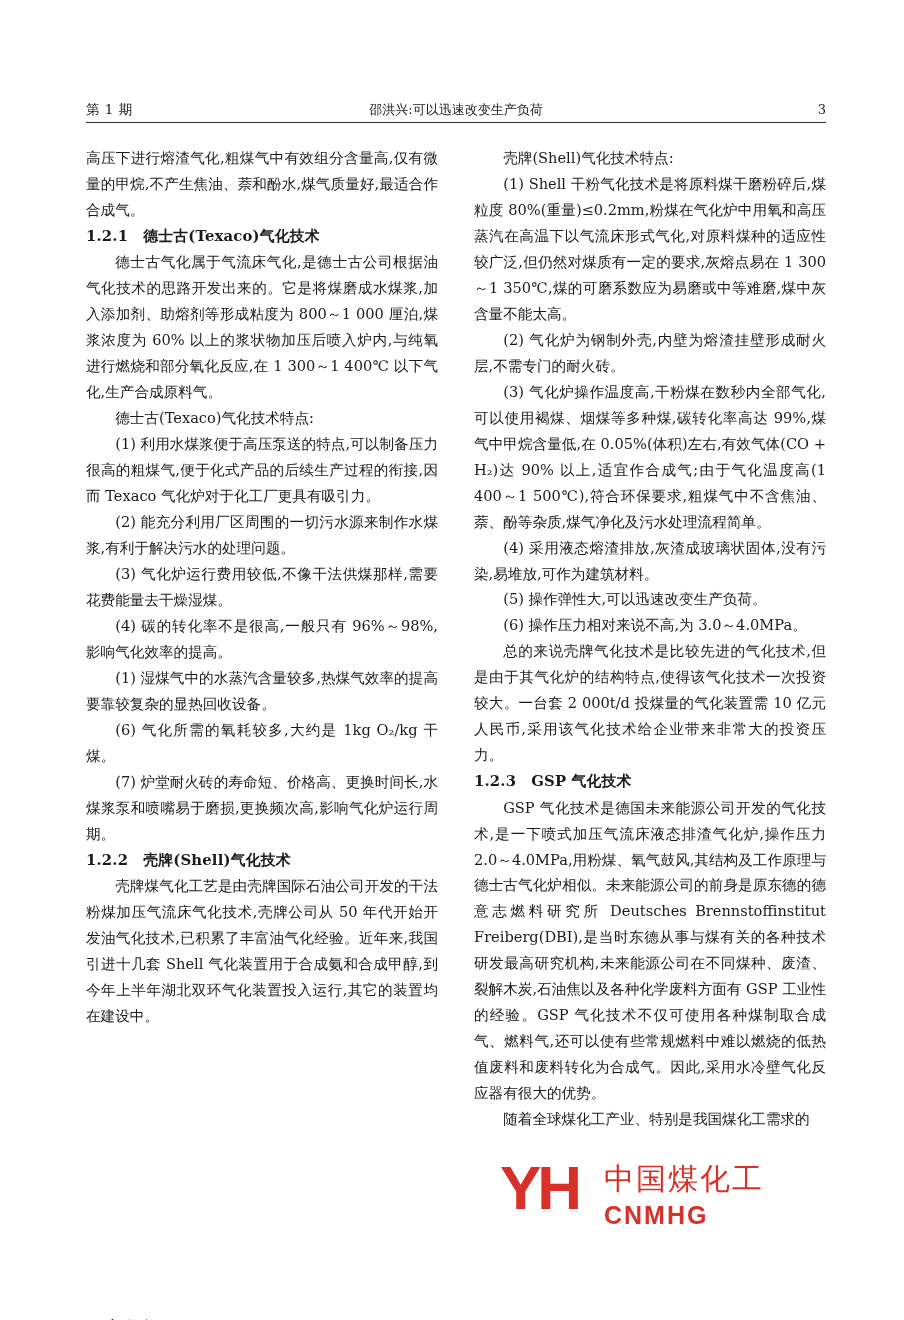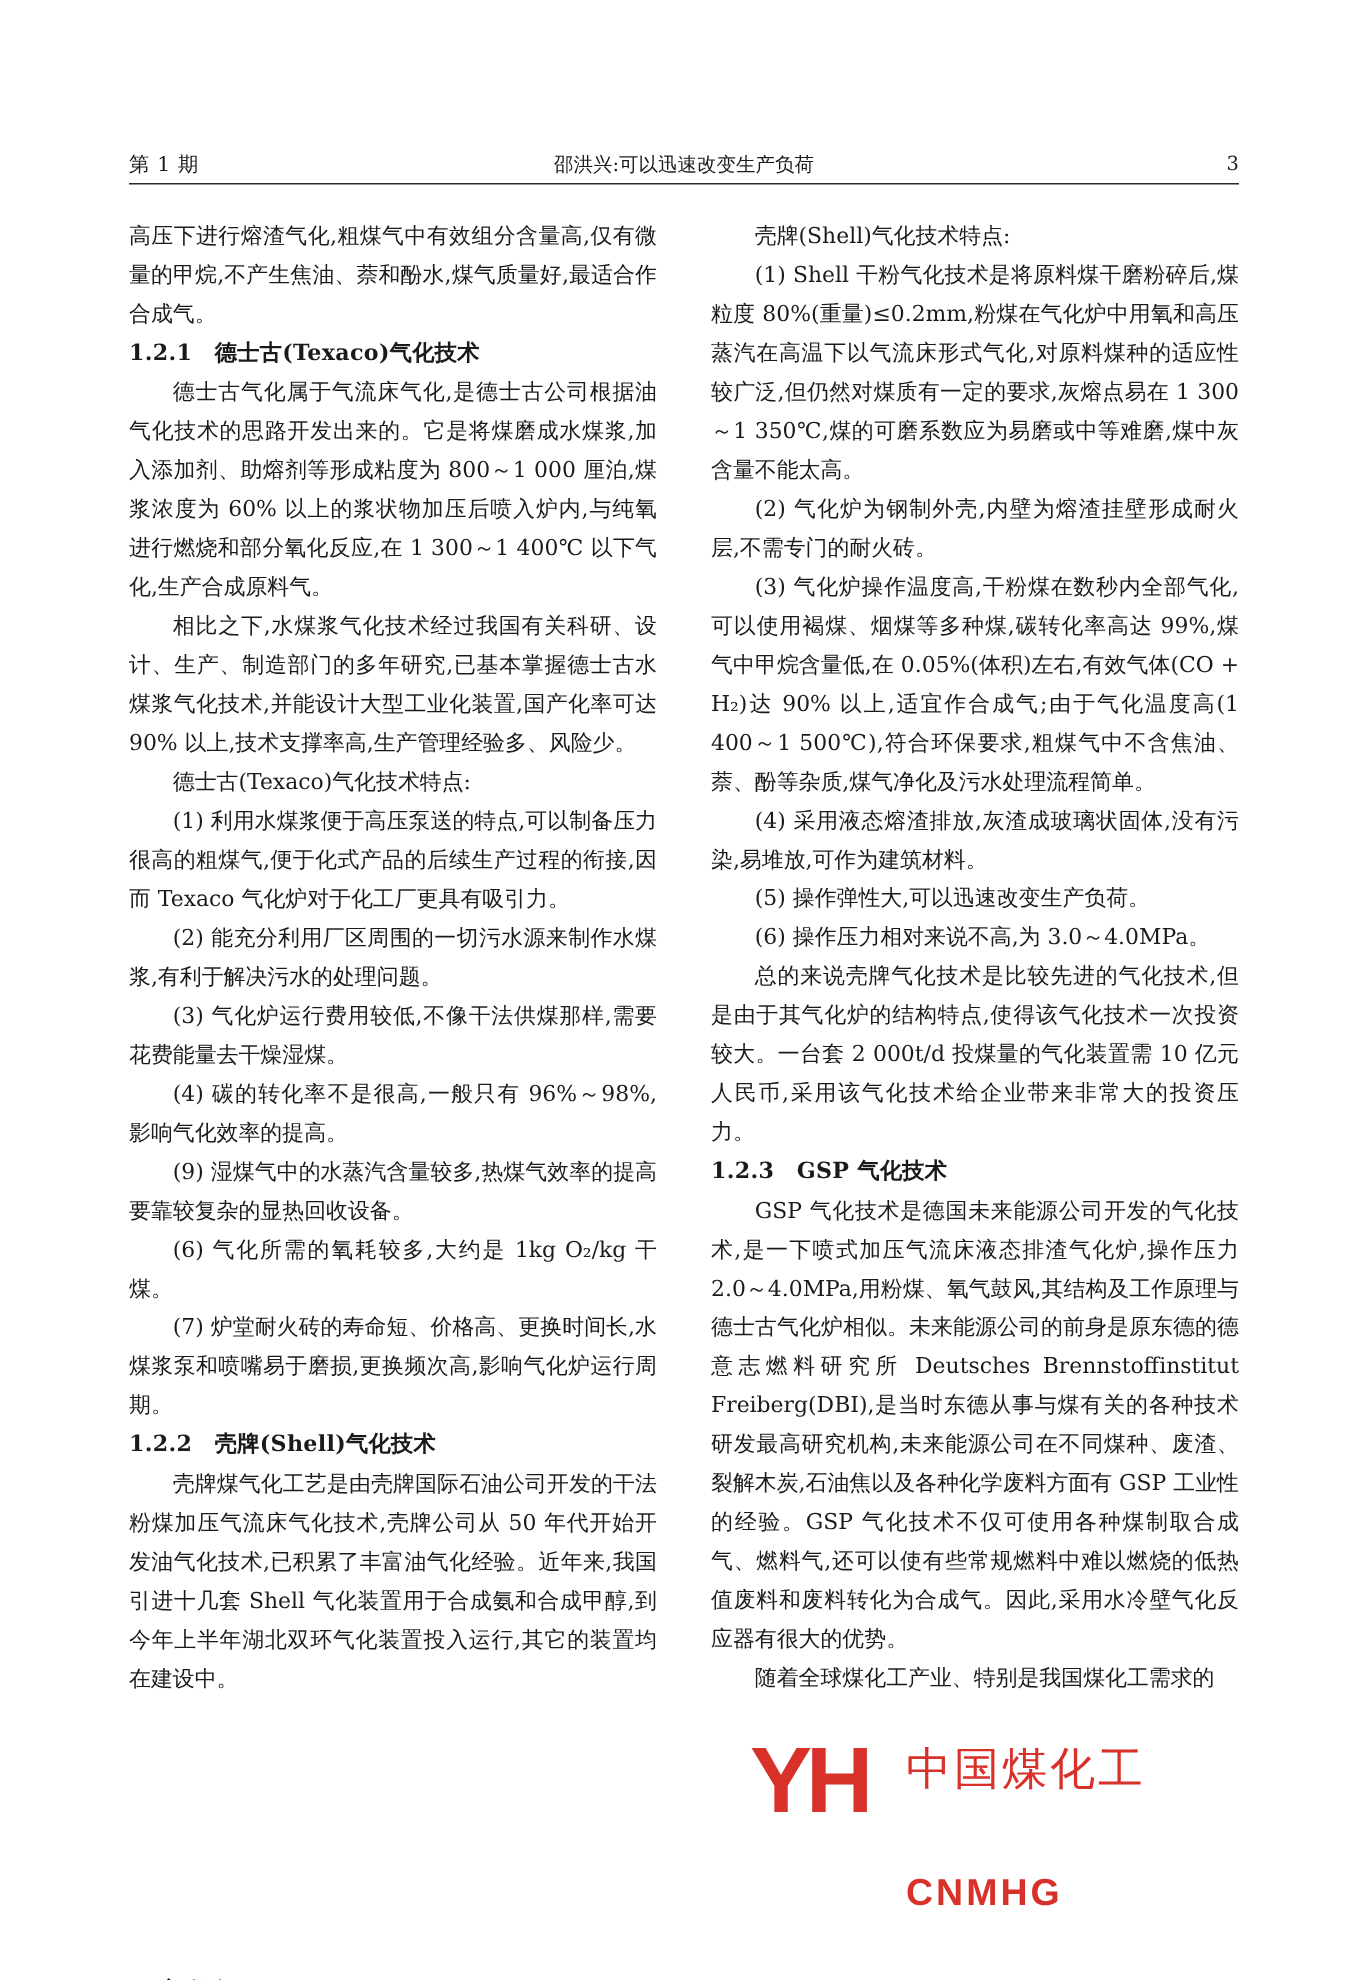--- a/index.html
+++ b/index.html
@@ -126,46 +126,44 @@
   }
   .wm-en {
     position: absolute;
     left: 104px;
     top: 48px;
     font-size: 25px;
     font-weight: bold;
     color: #d8312a;
     letter-spacing: 2px;
     font-family: "Liberation Sans", sans-serif;
-    margin-top: 47px;
   }
 </style>
 </head>
 <body>
 
 <div class="page">
 
   <div class="header">
     <span class="issue">第 1 期</span>
     <span class="runtitle">邵洪兴:可以迅速改变生产负荷</span>
     <span class="pageno">3</span>
     <div class="rule"></div>
   </div>
 
   <div class="col left">
     <p class="noind">高压下进行熔渣气化,粗煤气中有效组分含量高,仅有微量的甲烷,不产生焦油、萘和酚水,煤气质量好,最适合作合成气。</p>
     <h3>1.2.1　德士古(Texaco)气化技术</h3>
     <p>德士古气化属于气流床气化,是德士古公司根据油气化技术的思路开发出来的。它是将煤磨成水煤浆,加入添加剂、助熔剂等形成粘度为 800～1 000 厘泊,煤浆浓度为 60% 以上的浆状物加压后喷入炉内,与纯氧进行燃烧和部分氧化反应,在 1 300～1 400℃ 以下气化,生产合成原料气。</p>
-    <p>相比之下,水煤浆气化技术经过我国有关科研、设计、生产、制造部门的多年研究,已基本掌握德士古水煤浆气化技术,并能设计大型工业化装置,国产化率可达 90% 以上,技术支撑率高,生产管理经验多、风险少。</p>
     <p>德士古(Texaco)气化技术特点:</p>
     <p>(1) 利用水煤浆便于高压泵送的特点,可以制备压力很高的粗煤气,便于化式产品的后续生产过程的衔接,因而 Texaco 气化炉对于化工厂更具有吸引力。</p>
     <p>(2) 能充分利用厂区周围的一切污水源来制作水煤浆,有利于解决污水的处理问题。</p>
     <p>(3) 气化炉运行费用较低,不像干法供煤那样,需要花费能量去干燥湿煤。</p>
     <p>(4) 碳的转化率不是很高,一般只有 96%～98%,影响气化效率的提高。</p>
-    <p>(9) 湿煤气中的水蒸汽含量较多,热煤气效率的提高要靠较复杂的显热回收设备。</p>
+    <p>(1) 湿煤气中的水蒸汽含量较多,热煤气效率的提高要靠较复杂的显热回收设备。</p>
     <p>(6) 气化所需的氧耗较多,大约是 1kg O₂/kg 干煤。</p>
     <p>(7) 炉堂耐火砖的寿命短、价格高、更换时间长,水煤浆泵和喷嘴易于磨损,更换频次高,影响气化炉运行周期。</p>
     <h3>1.2.2　壳牌(Shell)气化技术</h3>
     <p>壳牌煤气化工艺是由壳牌国际石油公司开发的干法粉煤加压气流床气化技术,壳牌公司从 50 年代开始开发油气化技术,已积累了丰富油气化经验。近年来,我国引进十几套 Shell 气化装置用于合成氨和合成甲醇,到今年上半年湖北双环气化装置投入运行,其它的装置均在建设中。</p>
   </div>
 
   <div class="col right">
     <p>壳牌(Shell)气化技术特点:</p>
     <p>(1) Shell 干粉气化技术是将原料煤干磨粉碎后,煤粒度 80%(重量)≤0.2mm,粉煤在气化炉中用氧和高压蒸汽在高温下以气流床形式气化,对原料煤种的适应性较广泛,但仍然对煤质有一定的要求,灰熔点易在 1 300～1 350℃,煤的可磨系数应为易磨或中等难磨,煤中灰含量不能太高。</p>
     <p>(2) 气化炉为钢制外壳,内壁为熔渣挂壁形成耐火层,不需专门的耐火砖。</p>

